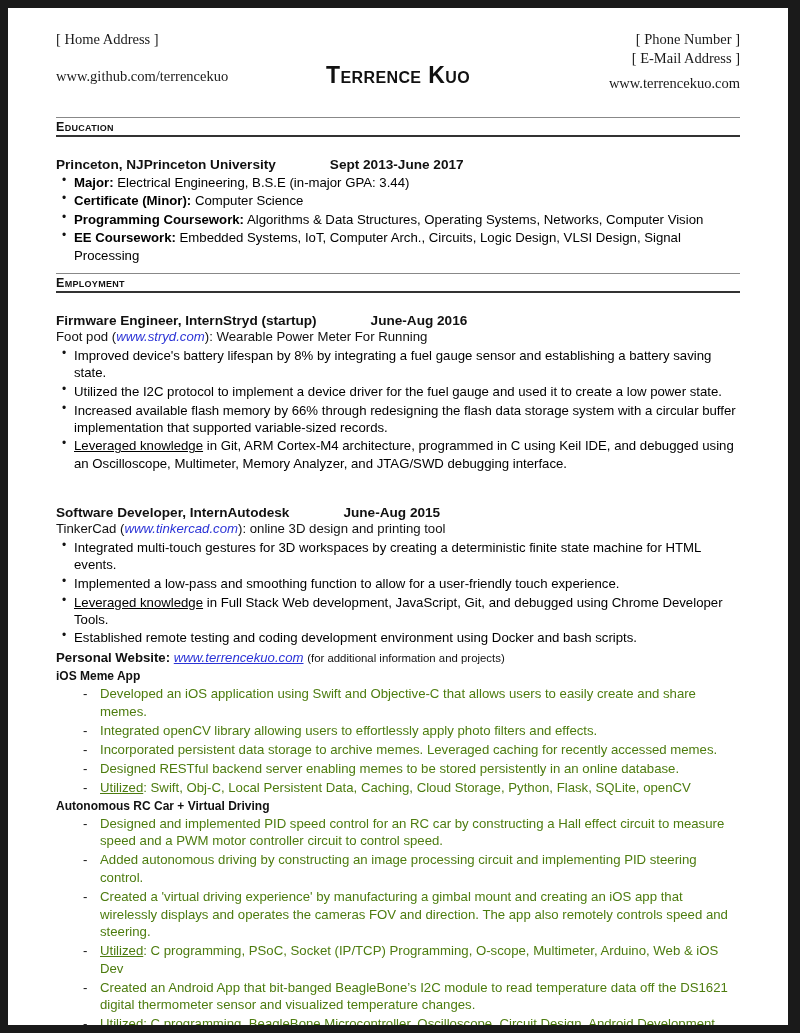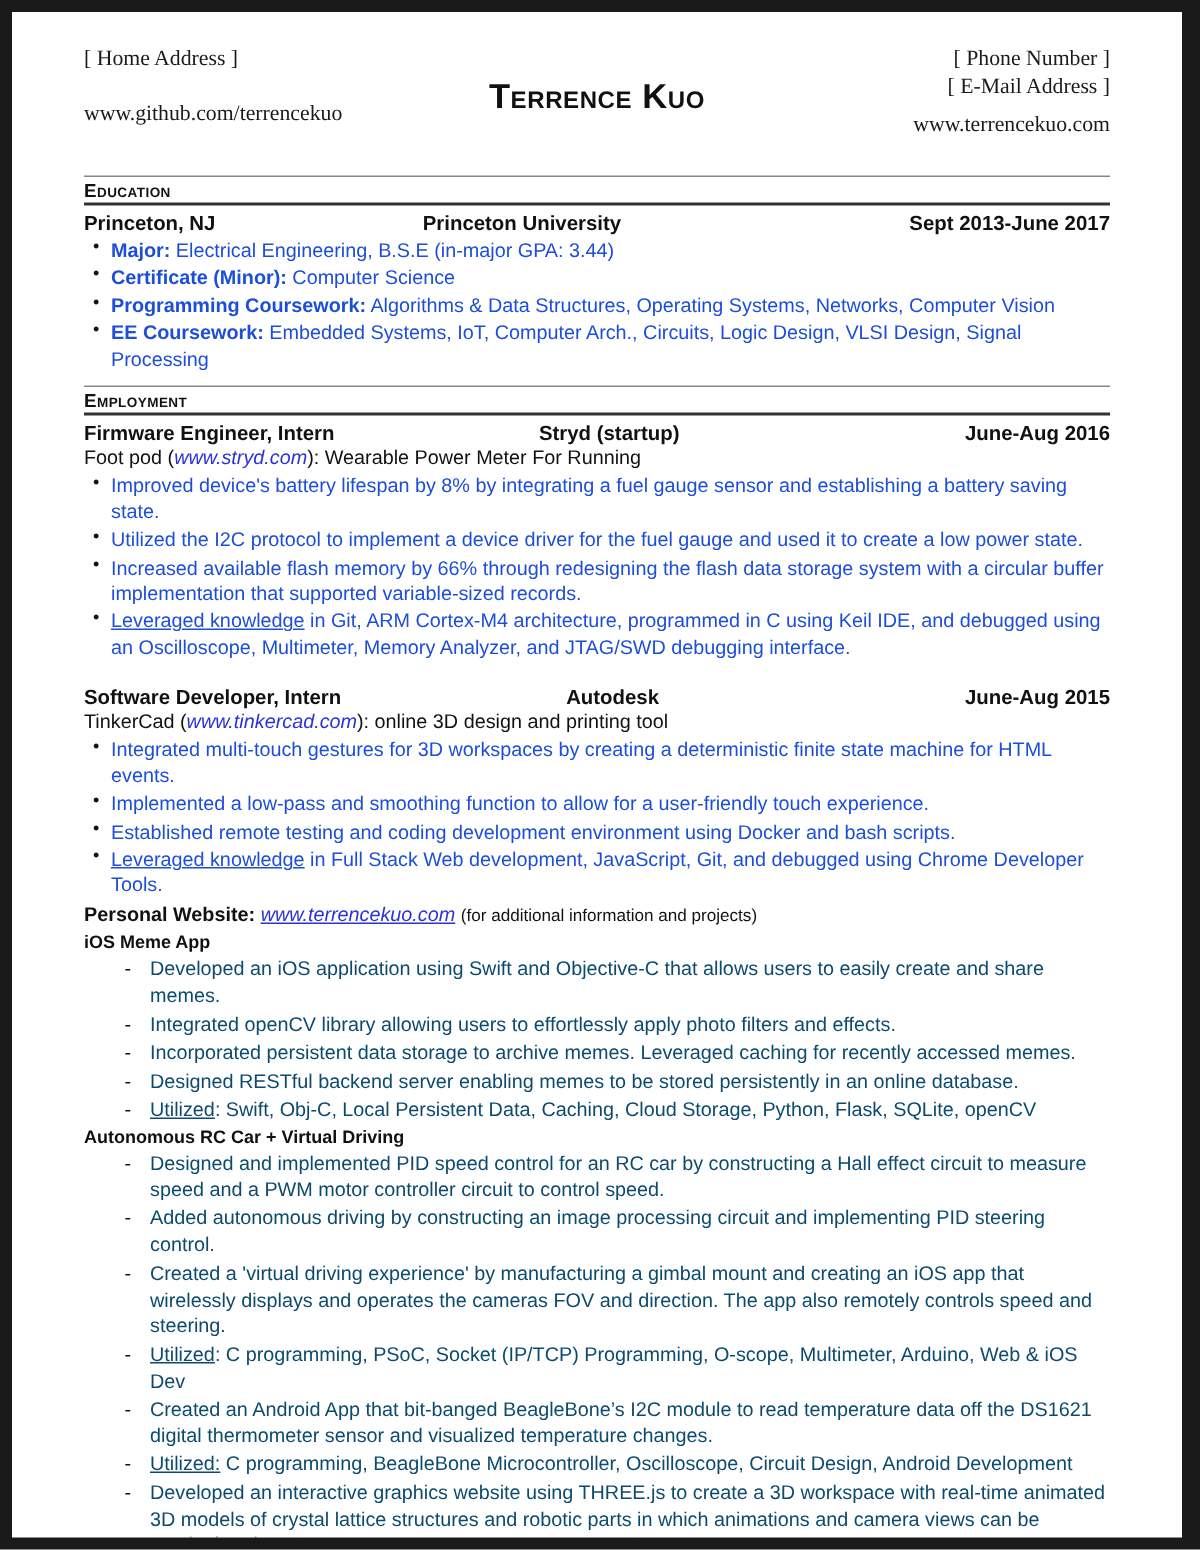--- a/index.html
+++ b/index.html
@@ -27,21 +27,21 @@
     font-family: "Liberation Serif", serif;
     font-size: 14.5px;
     color: #1a1a1a;
     line-height: 1.32;
     white-space: nowrap;
   }
   .hdr-left .sp   { height: 18px; }
   .hdr-right .sp  { height: 6px; }
   .name {
     position: absolute;
-    left: 0; right: 0; top: 21px;
+    left: 0; right: 0; top: 32px;
     text-align: center;
     font-family: "Liberation Sans", sans-serif;
     font-weight: bold;
     font-size: 23px;
     font-variant: small-caps;
     letter-spacing: .4px;
     color: #111;
   }
 
   
@@ -53,25 +53,24 @@
     font-variant: small-caps;
     font-weight: bold;
     font-size: 12.5px;
     letter-spacing: .3px;
     color: #111;
   }
 
   
   .row {
     display: flex;
-    justify-content: space-between;
     font-weight: bold;
     font-size: 13.6px;
     color: #111;
-    margin-top: 4px;
+    margin-top: 20px;
   }
   .row .mid { flex: 0 0 auto; margin-right: 54px; }
   .row .left { flex: 0 0 auto; }
   .row .right { flex: 0 0 auto; }
   .sub {
     font-size: 13.2px;
     color: #111;
     margin-top: 1px;
     line-height: 1.28;
   }
@@ -80,35 +79,35 @@
   .lnk-u { color: #2b33d6; font-style: italic; text-decoration: underline; }
   .u { text-decoration: underline; }
   .small { font-size: 11.4px; }
 
   ul.dots { list-style: none; margin: 1px 0 0 0; padding: 0; }
   ul.dots > li {
     position: relative;
     padding-left: 18px;
     font-size: 13.2px;
     line-height: 1.30;
-    color: #1d4ed8;
+    color: #000000;
     margin-top: 1.5px;
   }
   ul.dots > li::before {
     content: "\2022";
     position: absolute; left: 6px; top: -1px;
     font-size: 12px; color: #111;
   }
   ul.dashes { list-style: none; margin: 1px 0 0 0; padding: 0; }
   ul.dashes > li {
     position: relative;
     padding-left: 44px;
     font-size: 13.2px;
     line-height: 1.33;
-    color: #0c4a6e;
+    color: #4d7c0f;
     margin-top: 1.5px;
   }
   ul.dashes > li::before {
     content: "-";
     position: absolute; left: 27px; top: 0;
     color: #111;
   }
   .proj-title {
     font-weight: bold;
     font-size: 12px;
@@ -172,22 +171,22 @@
   <div>
     <div class="row">
       <span class="left">Software Developer, Intern</span>
       <span class="mid">Autodesk</span>
       <span class="right">June-Aug 2015</span>
     </div>
     <div class="sub"><span>TinkerCad (</span><span class="lnk">www.tinkercad.com</span><span>): online 3D design and printing tool</span></div>
     <ul class="dots">
       <li><span>Integrated multi-touch gestures for 3D workspaces by creating a deterministic finite state machine for HTML events.</span></li>
       <li><span>Implemented a low-pass and smoothing function to allow for a user-friendly touch experience.</span></li>
+      <li><span class="u">Leveraged knowledge</span><span> in Full Stack Web development, JavaScript, Git, and debugged using Chrome Developer Tools.</span></li>
       <li><span>Established remote testing and coding development environment using Docker and bash scripts.</span></li>
-      <li><span class="u">Leveraged knowledge</span><span> in Full Stack Web development, JavaScript, Git, and debugged using Chrome Developer Tools.</span></li>
     </ul>
   </div>
 
 
   <div class="sub" style="margin-top:3px;">
     <b>Personal Website:</b>
     <span class="lnk-u">www.terrencekuo.com</span>
     <span class="small">(for additional information and projects)</span>
   </div>
 

